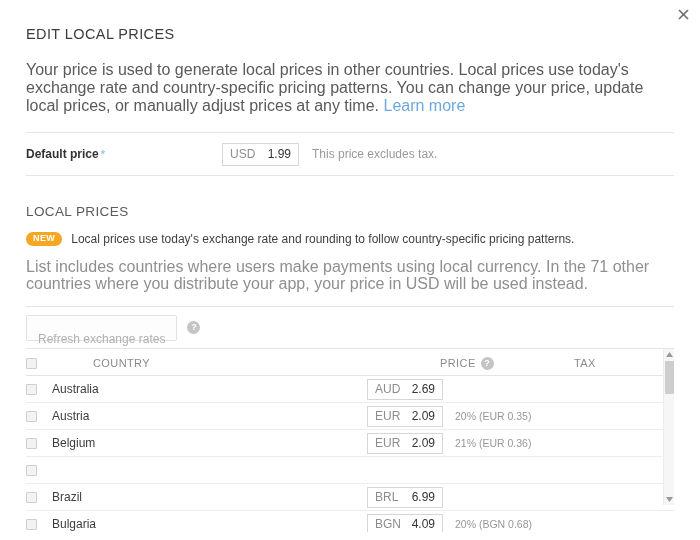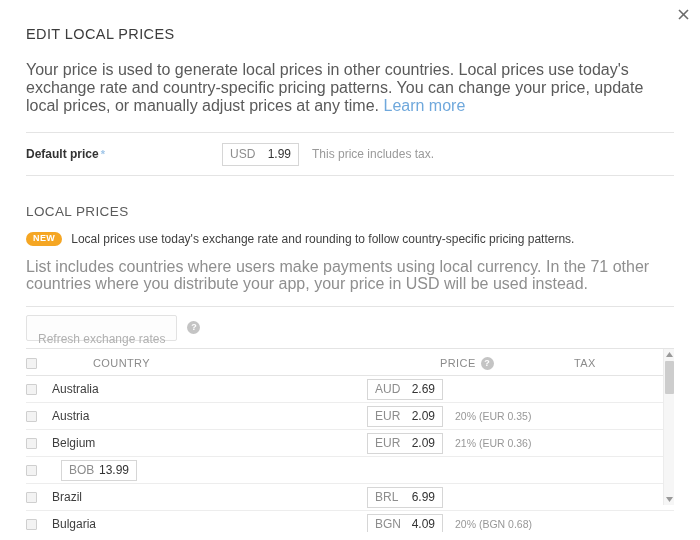--- a/index.html
+++ b/index.html
@@ -300,21 +300,21 @@
   <div class="hr"></div>
 
   <div class="default-row">
     <div class="default-label">
       <span>Default price</span><span class="req-star">*</span>
     </div>
     <div class="price-box">
       <span class="price-cur">USD</span>
       <span class="price-val">1.99</span>
     </div>
-    <div class="excl-tax">This price includes tax.</div>
+    <div class="excl-tax">This price excludes tax.</div>
   </div>
 
   <div class="hr" style="margin-top:0"></div>
 
   <div class="section-title">LOCAL PRICES</div>
 
   <div class="new-line">
     <span class="badge-new">NEW</span>
     <span class="new-text">Local prices use today's exchange rate and rounding to follow country-specific pricing patterns.</span>
   </div>
@@ -378,26 +378,20 @@
             <div class="cell-price">
               <span class="price-cur">EUR</span>
               <span class="price-val">2.09</span>
             </div>
           </div>
           <div class="col-tax"><span class="tax-txt">21% (EUR 0.36)</span></div>
         </div>
         <div class="trow">
           <div class="col-cb">
             <span class="cb"></span>
-          </div>
-          <div class="col-price">
-            <div class="cell-price">
-              <span class="price-cur">BOB</span>
-              <span class="price-val">13.99</span>
-            </div>
           </div>
           <div class="col-tax"><span class="tax-txt"></span></div>
         </div>
         <div class="trow">
           <div class="col-cb">
             <span class="cb"></span>
           </div>
           <div class="col-country"><span class="country-name">Brazil</span></div>
           <div class="col-price">
             <div class="cell-price">

